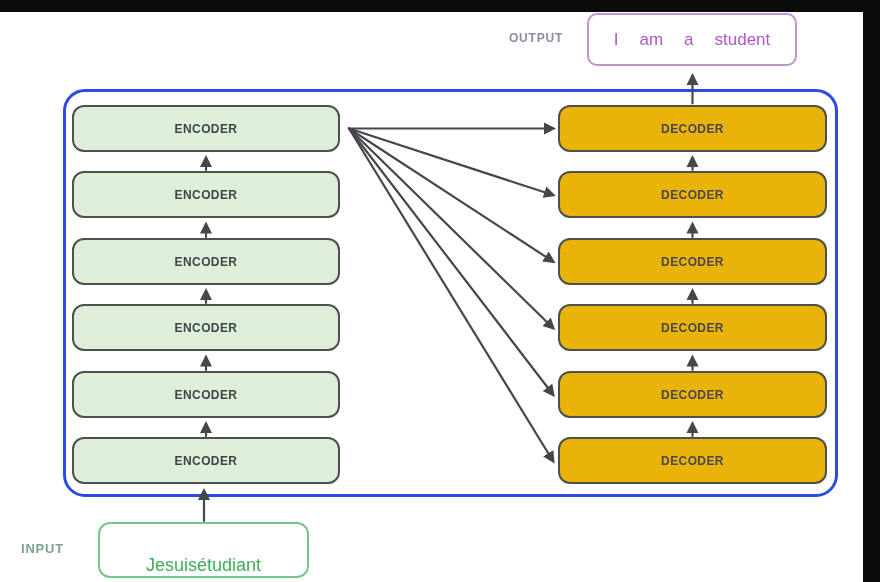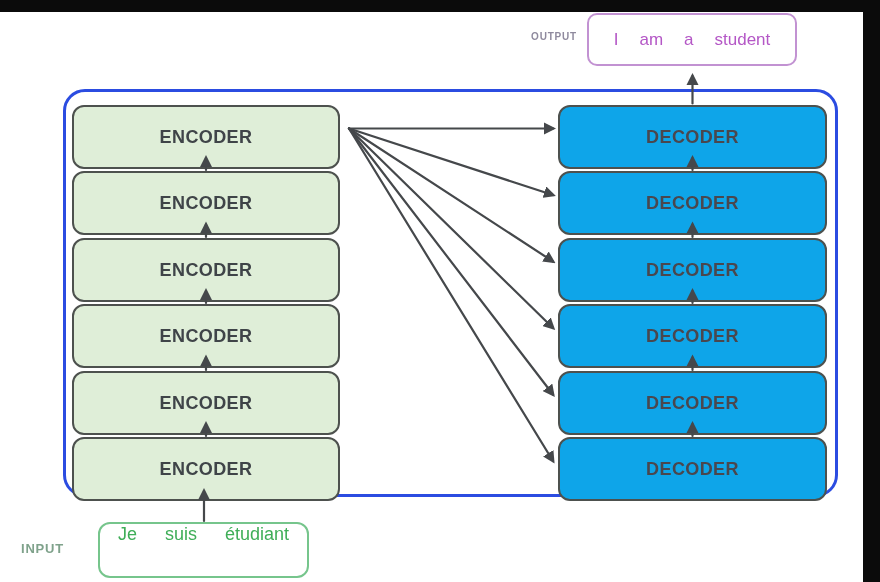--- a/index.html
+++ b/index.html
@@ -4,45 +4,45 @@
 <style>
   html,body{margin:0;padding:0;background:#fff;}
   .page{position:relative;width:880px;height:582px;background:#ffffff;overflow:hidden;
         font-family:"Liberation Sans","DejaVu Sans",sans-serif;}
 
   
   .topbar{position:absolute;left:0;top:0;width:880px;height:12px;background:#0b0b0b;z-index:9;}
   .rightbar{position:absolute;left:863px;top:0;width:17px;height:582px;background:#0b0b0b;z-index:8;}
 
   
-  .output-label{position:absolute;left:495px;top:31px;width:82px;text-align:right;
-        font-size:10px;font-weight:700;letter-spacing:0.8px;color:#8f8a9e;}
+  .output-label{position:absolute;left:495px;top:31px;width:82px;text-align:center;
+        font-size:12px;font-weight:700;letter-spacing:0.8px;color:#8f8a9e;}
   .output-box{position:absolute;left:587px;top:13px;width:210px;height:53px;box-sizing:border-box;
         border:2px solid #c292d2;border-radius:10px;background:#fff;
         display:flex;align-items:center;justify-content:center;gap:21px;}
   .output-box span{font-size:17px;color:#b457c6;}
 
   
   .container{position:absolute;left:63px;top:89px;width:775px;height:408px;box-sizing:border-box;
         border:3px solid #2b4ce1;border-radius:22px;background:#fff;}
 
   
-  .box{position:absolute;height:64px;box-sizing:border-box;border:2px solid #4d514e;border-radius:12px;
+  .box{position:absolute;height:47px;box-sizing:border-box;border:2px solid #4d514e;border-radius:12px;
         display:flex;align-items:center;justify-content:center;
-        font-size:18px;font-weight:700;letter-spacing:0.4px;color:#3f4448;z-index:2;}
+        font-size:12px;font-weight:700;letter-spacing:0.4px;color:#3f4448;z-index:2;}
   .enc{left:72px;width:268px;background:#dfeed8;}
-  .dec{left:558px;width:269px;background:#0ea5e9;color:#4a474e;}
+  .dec{left:558px;width:269px;background:#eab308;color:#4a474e;}
   .r1{top:105px}.r2{top:171px}.r3{top:238px}.r4{top:304px}.r5{top:371px}.r6{top:437px}
 
   
   .input-label{position:absolute;left:21px;top:541px;font-size:13px;font-weight:700;
         letter-spacing:0.8px;color:#7fa28b;}
   .input-box{position:absolute;left:98px;top:522px;width:211px;height:56px;box-sizing:border-box;
         border:2px solid #76c58c;border-radius:12px;background:#fff;
-        display:flex;align-items:flex-start;justify-content:center;gap:28px;}
+        display:flex;align-items:flex-end;justify-content:center;}
   .input-box span{font-size:18px;color:#3fae58;}
 
   
   .watermark{position:absolute;left:684px;top:535px;font-size:24px;color:#d8d8d8;
         text-shadow:1px 1px 0 rgba(255,255,255,0.85);white-space:nowrap;}
 
   
   svg.arrows{position:absolute;left:0;top:0;z-index:6;pointer-events:none;}
 </style>
 </head>

